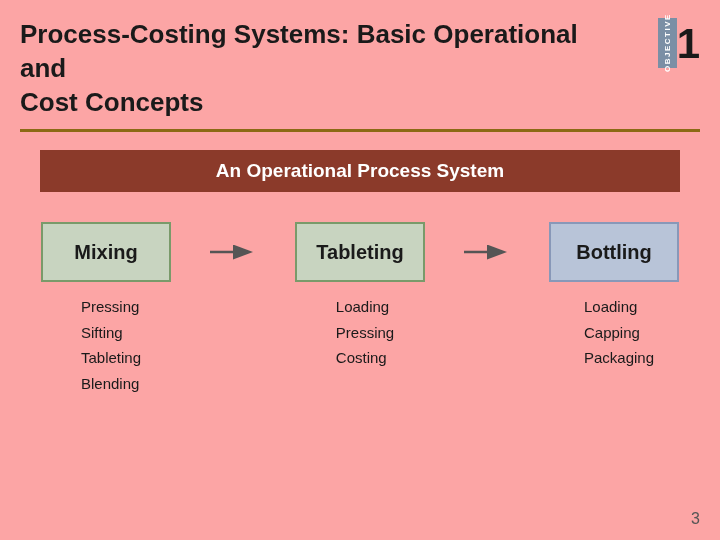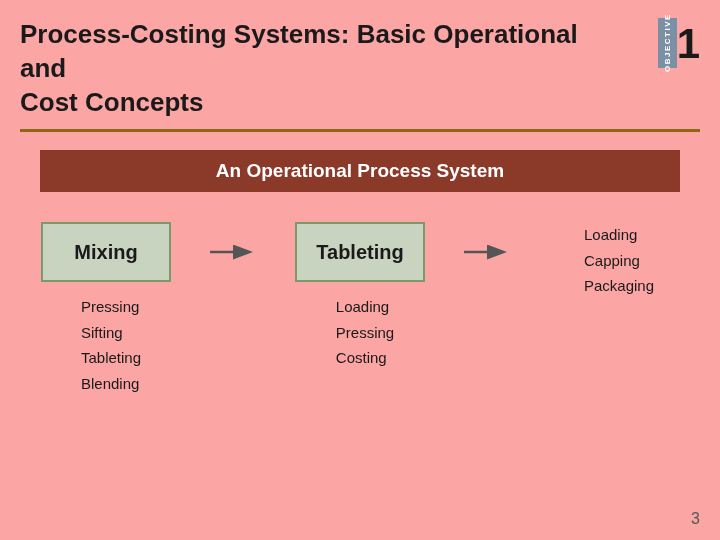--- a/index.html
+++ b/index.html
@@ -235,20 +235,23 @@
             <marker id="arrowhead2" markerWidth="8" markerHeight="6" refX="6" refY="3" orient="auto">
               <polygon points="0 0, 8 3, 0 6" fill="#555"></polygon>
             </marker>
           </defs>
           <line x1="2" y1="15" x2="40" y2="15" stroke="#555" stroke-width="2.5" marker-end="url(#arrowhead2)"></line>
         </svg>
       </div>
     </div>
 
     <div class="process-step">
+      <div class="process-box box-bottling">
+        <span>Bottling</span>
+      </div>
       <div class="process-list">
         <div>Loading</div>
         <div>Capping</div>
         <div>Packaging</div>
       </div>
     </div>
 
   </div>
 
   <div class="page-number">3</div>

